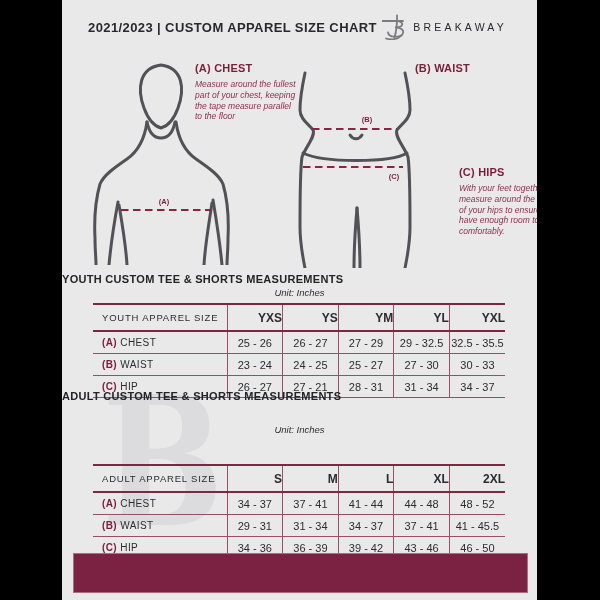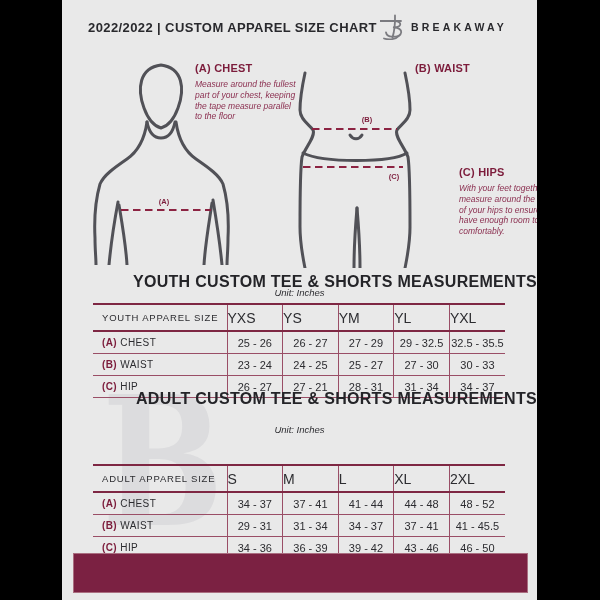--- a/index.html
+++ b/index.html
@@ -10,21 +10,21 @@
   
   .watermark{position:absolute;left:40px;top:372px;font-family:"DejaVu Serif",serif;
              font-weight:700;font-size:180px;line-height:1;color:#dcdcde;
              transform:scaleX(0.8);transform-origin:left top;z-index:0;user-select:none;}
 
   
   .header{position:absolute;left:0;right:0;top:0;height:54px;display:flex;align-items:center;
           justify-content:space-between;padding:0 30px 0 26px;box-sizing:border-box;z-index:2;}
   .page-title{font-weight:800;font-size:13px;letter-spacing:.4px;color:#29292d;white-space:nowrap;}
   .brand{display:flex;align-items:center;gap:7px;}
-  .brand-name{font-weight:700;font-size:10.5px;letter-spacing:3.2px;color:#29292d;}
+  .brand-name{font-weight:400;font-size:10.5px;letter-spacing:3.2px;color:#29292d;}
   .logo{display:block;}
   .logo path{fill:none;stroke:#7b7b80;stroke-width:1.8;stroke-linecap:round;stroke-linejoin:round;}
 
   
   .fig{position:absolute;z-index:1;}
   .fig path.body{fill:none;stroke:#515157;stroke-width:3;stroke-linecap:round;stroke-linejoin:round;}
   .fig path.dash{fill:none;stroke:#8c2342;stroke-width:2;stroke-dasharray:7.5 4.5;}
   .fig text.marker{font-family:"Liberation Sans",sans-serif;font-size:7.5px;font-weight:700;
                    fill:#7c1c3b;text-anchor:middle;}
   .fig-upper{left:8px;top:58px;}
@@ -32,34 +32,34 @@
 
   
   .instr{position:absolute;z-index:1;}
   .instr-h{font-weight:800;font-size:11px;letter-spacing:.2px;color:#7c1c3b;margin-bottom:5px;}
   .instr-b{font-style:italic;font-size:8.5px;line-height:10.8px;color:#8b2f50;}
   .chest-instr{left:133px;top:62px;width:101px;}
   .waist-instr{left:353px;top:62px;width:120px;}
   .hips-instr{left:353px;top:166px;width:120px;margin-left:44px;}
 
   
-  .sec-title{position:absolute;left:0;right:0;text-align:right;font-weight:800;
-             font-size:16px;letter-spacing:.3px;color:#242428;z-index:1;}
+  .sec-title{position:absolute;left:0;right:0;text-align:left;font-weight:800;
+             font-size:11px;letter-spacing:.3px;color:#242428;z-index:1;}
   .sec-unit{position:absolute;left:0;right:0;text-align:center;font-style:italic;
             font-size:9.5px;color:#2f2f33;z-index:1;}
   .youth-title{top:273px;} .youth-unit{top:287px;}
   .adult-title{top:390px;} .adult-unit{top:424px;}
 
   
   .size-table{position:absolute;left:31px;width:412px;border-collapse:collapse;table-layout:fixed;
               z-index:1;color:#2c2c30;}
   .youth-tbl{top:303px;} .adult-tbl{top:440px;margin-top:24px;}
   .size-table col.c0{width:134px;} .size-table col.cv{width:55.6px;}
   .size-table th{height:25px;border-top:2px solid #7e2743;border-bottom:2px solid #7e2743;
-                 font-size:14px;font-weight:400;text-align:left;padding:0;}
+                 font-size:12px;font-weight:700;text-align:right;padding:0;}
   .size-table th.label-col{font-weight:400;font-size:9.5px;letter-spacing:.8px;text-align:left;
                  padding-left:9px;}
   .size-table td{height:21px;border-bottom:1.6px solid #9a4e66;font-size:11px;text-align:center;
                  padding:0;}
   .size-table th:not(:first-child),.size-table td:not(:first-child){border-left:1.5px solid #9a4e66;}
   .size-table td.row-label{text-align:left;padding-left:9px;font-size:10px;letter-spacing:.4px;}
   .size-table .pfx{color:#7c1c3b;font-weight:700;}
 
   
   .footer-bar{position:absolute;left:11px;top:553px;width:455px;height:40px;background:#7b2142;
@@ -67,21 +67,21 @@
 </style>
 </head>
 <body>
 
 <div class="stage">
   <div class="content">
 
     <div class="watermark">B</div>
 
     <div class="header">
-      <div class="page-title">2022/2022  |  CUSTOM APPAREL SIZE CHART</div>
+      <div class="page-title">2021/2023  |  CUSTOM APPAREL SIZE CHART</div>
       <div class="brand">
         <svg class="logo" width="24" height="26" viewBox="0 0 24 26">
           <path d="M 0 7 L 21 7"></path>
           <path d="M 15 1.5 C 15.2 8 15 15 12.5 23.5"></path>
           <path d="M 15 7 C 22.5 7.5 22 13.5 13.8 13.3"></path>
           <path d="M 13.8 13.3 C 24 13.6 24 23 12 22.7 C 8.5 22.6 6.5 21 6 18.5"></path>
           <path d="M 4 24.5 C 9 26 16 25.5 19.5 21.5"></path>
         </svg>
         <span class="brand-name">BREAKAWAY</span>
       </div>

